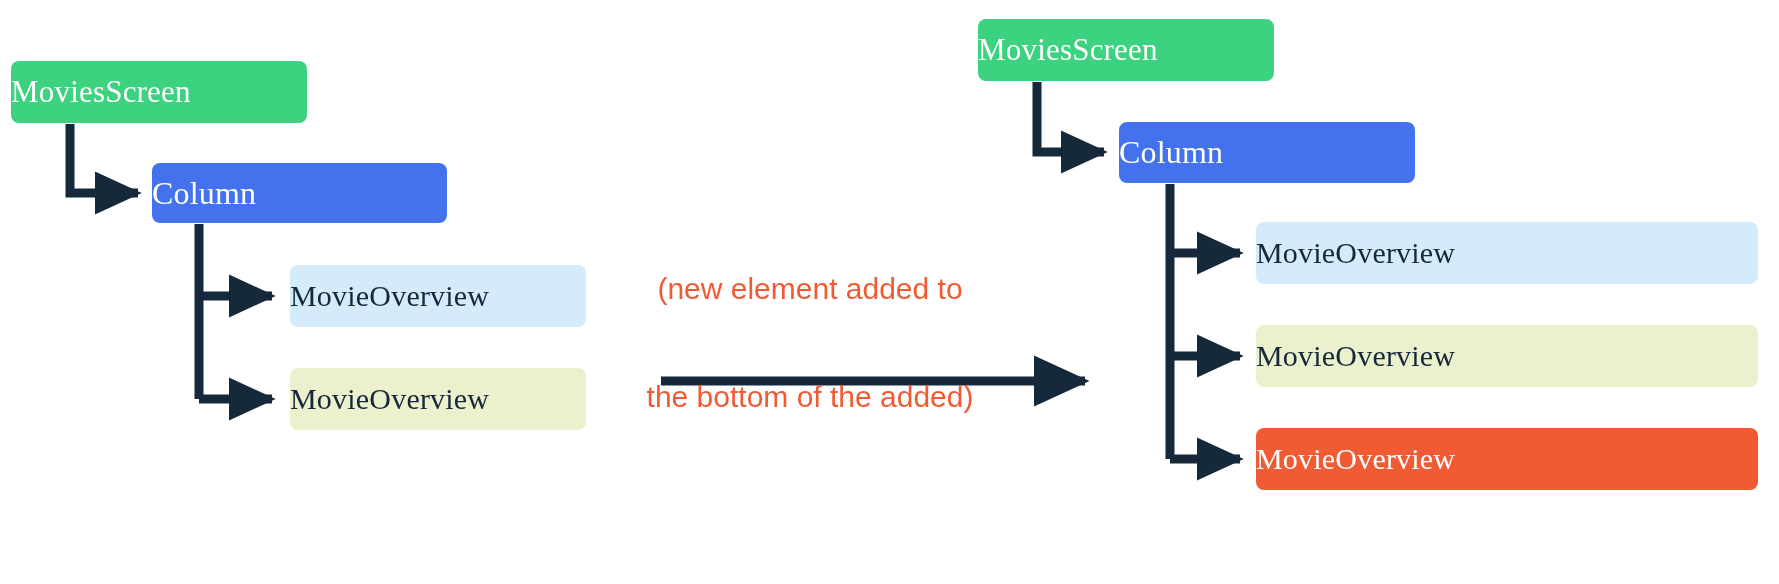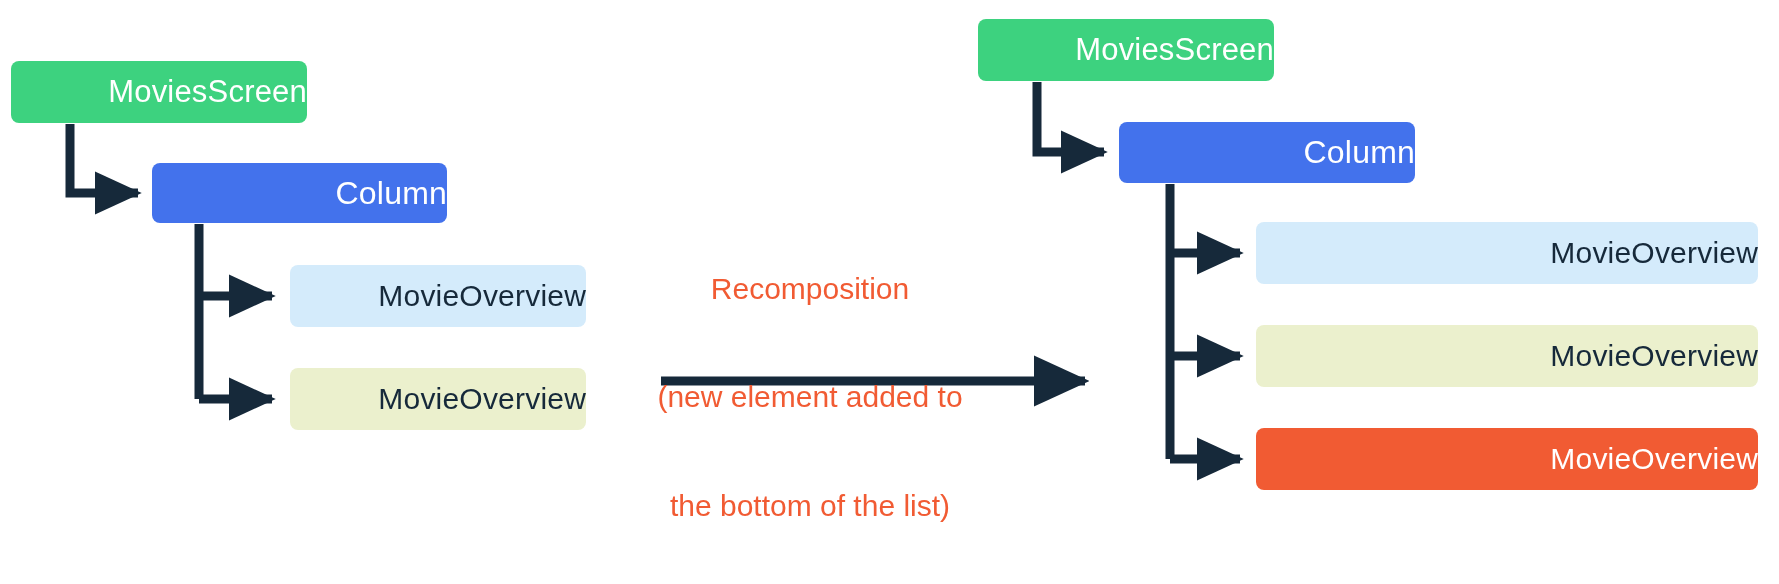--- a/index.html
+++ b/index.html
@@ -25,23 +25,24 @@
     top: 0;
     width: 1779px;
     height: 584px;
   }
   .node {
     position: absolute;
     box-sizing: border-box;
     border-radius: 8px;
     display: flex;
     align-items: center;
-    justify-content: flex-end;
+    justify-content: flex-start;
     white-space: nowrap;
     letter-spacing: 0.2px;
+    font-family: Liberation Serif, serif;
   }
   .node-screen {
     font-size: 31px;
     color: #ffffff;
   }
   .node-column {
     font-size: 32px;
     color: #ffffff;
   }
   .node-overview {
@@ -129,23 +130,22 @@
 
   <div class="node node-overview" style="left:290px; top:265px; width:296px; height:62px; background:#d4ebfb;">
     <span>MovieOverview</span>
   </div>
 
   <div class="node node-overview" style="left:290px; top:368px; width:296px; height:62px; background:#ebf0cd;">
     <span>MovieOverview</span>
   </div>
 
   <div class="annotation" style="left:620px; top:198px; width:380px; color:#f15b33;">
-    <span class="ann-line">Recomposition</span>
     <span class="ann-line">(new element added to</span>
-    <span class="ann-line">the bottom of the list)</span>
+    <span class="ann-line">the bottom of the added)</span>
   </div>
 
   <div class="node node-screen" style="left:978px; top:19px; width:296px; height:62px; background:#3dd27f;">
     <span>MoviesScreen</span>
   </div>
 
   <div class="node node-column" style="left:1119px; top:122px; width:296px; height:61px; background:#4372ec;">
     <span>Column</span>
   </div>
 

